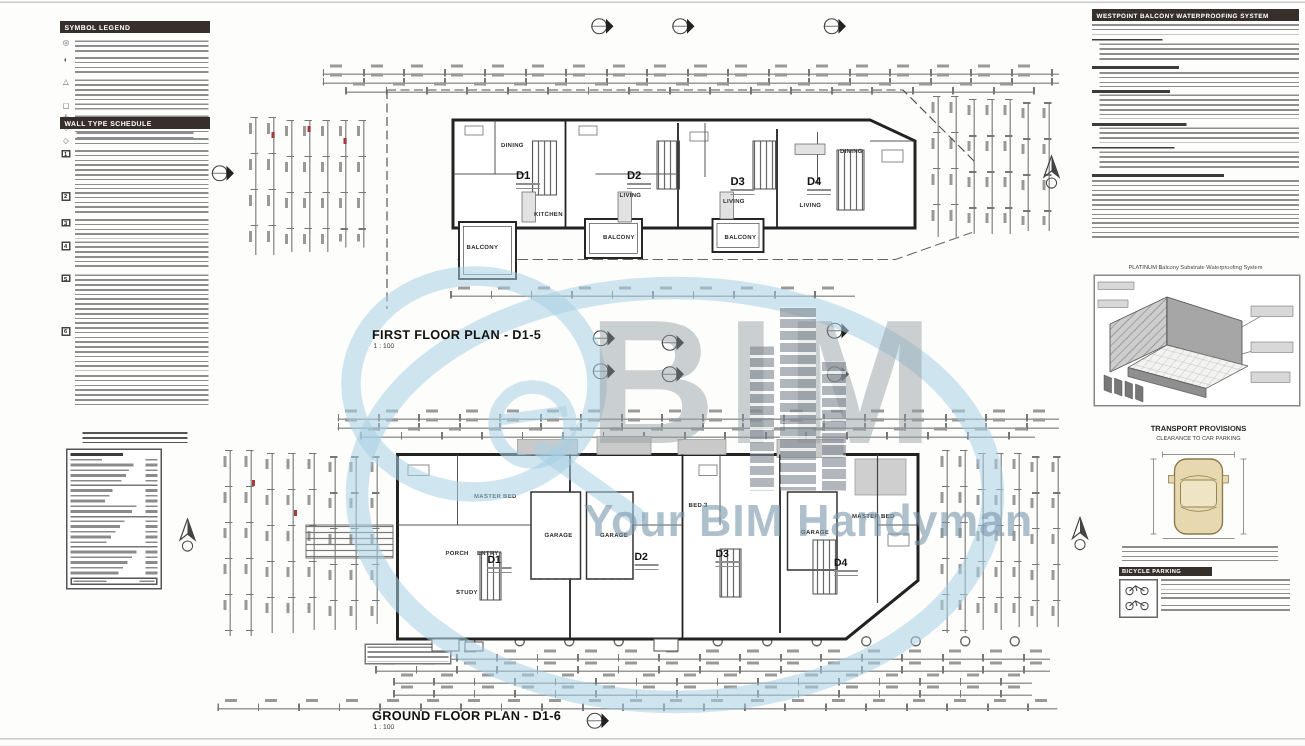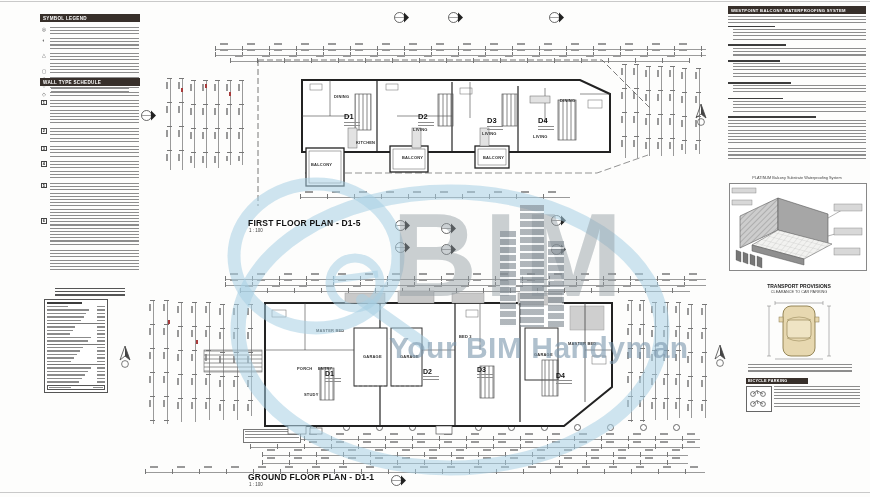--- a/index.html
+++ b/index.html
@@ -558,21 +558,21 @@
   <div class="roomlbl" style="left:400px;top:354px;">GARAGE</div>
   <div class="roomlbl" style="left:534px;top:352px;">GARAGE</div>
   <div class="roomlbl" style="left:297px;top:366px;">PORCH</div>
   <div class="roomlbl" style="left:318px;top:366px;">ENTRY</div>
   <div class="roomlbl" style="left:304px;top:392px;">STUDY</div>
   <div class="roomlbl" style="left:459px;top:334px;">BED 3</div>
   <div class="roomlbl" style="left:568px;top:341px;">MASTER BED</div>
 
   <div class="ptitle" style="left:248px;top:218px;">FIRST FLOOR PLAN - D1-5</div>
   <div class="pscale" style="left:249px;top:228px;">1 : 100</div>
-  <div class="ptitle" style="left:248px;top:472px;">GROUND FLOOR PLAN - D1-1</div>
+  <div class="ptitle" style="left:248px;top:472px;">GROUND FLOOR PLAN - D1-6</div>
   <div class="pscale" style="left:249px;top:482px;">1 : 100</div>
 
   <svg class="wm" style="left:0;top:0;" width="870" height="497">
     <g fill="none" stroke="rgba(168,207,227,0.55)">
       <ellipse cx="450" cy="330" rx="212" ry="138" stroke-width="15"></ellipse>
       <ellipse cx="316" cy="256" rx="82" ry="72" stroke-width="13"></ellipse>
       <line x1="362" y1="300" x2="424" y2="344" stroke-width="12" stroke-linecap="round"></line>
       <circle cx="355" cy="283" r="25" stroke-width="9"></circle>
       <line x1="333" y1="280" x2="378" y2="274" stroke-width="7"></line>
     </g>

